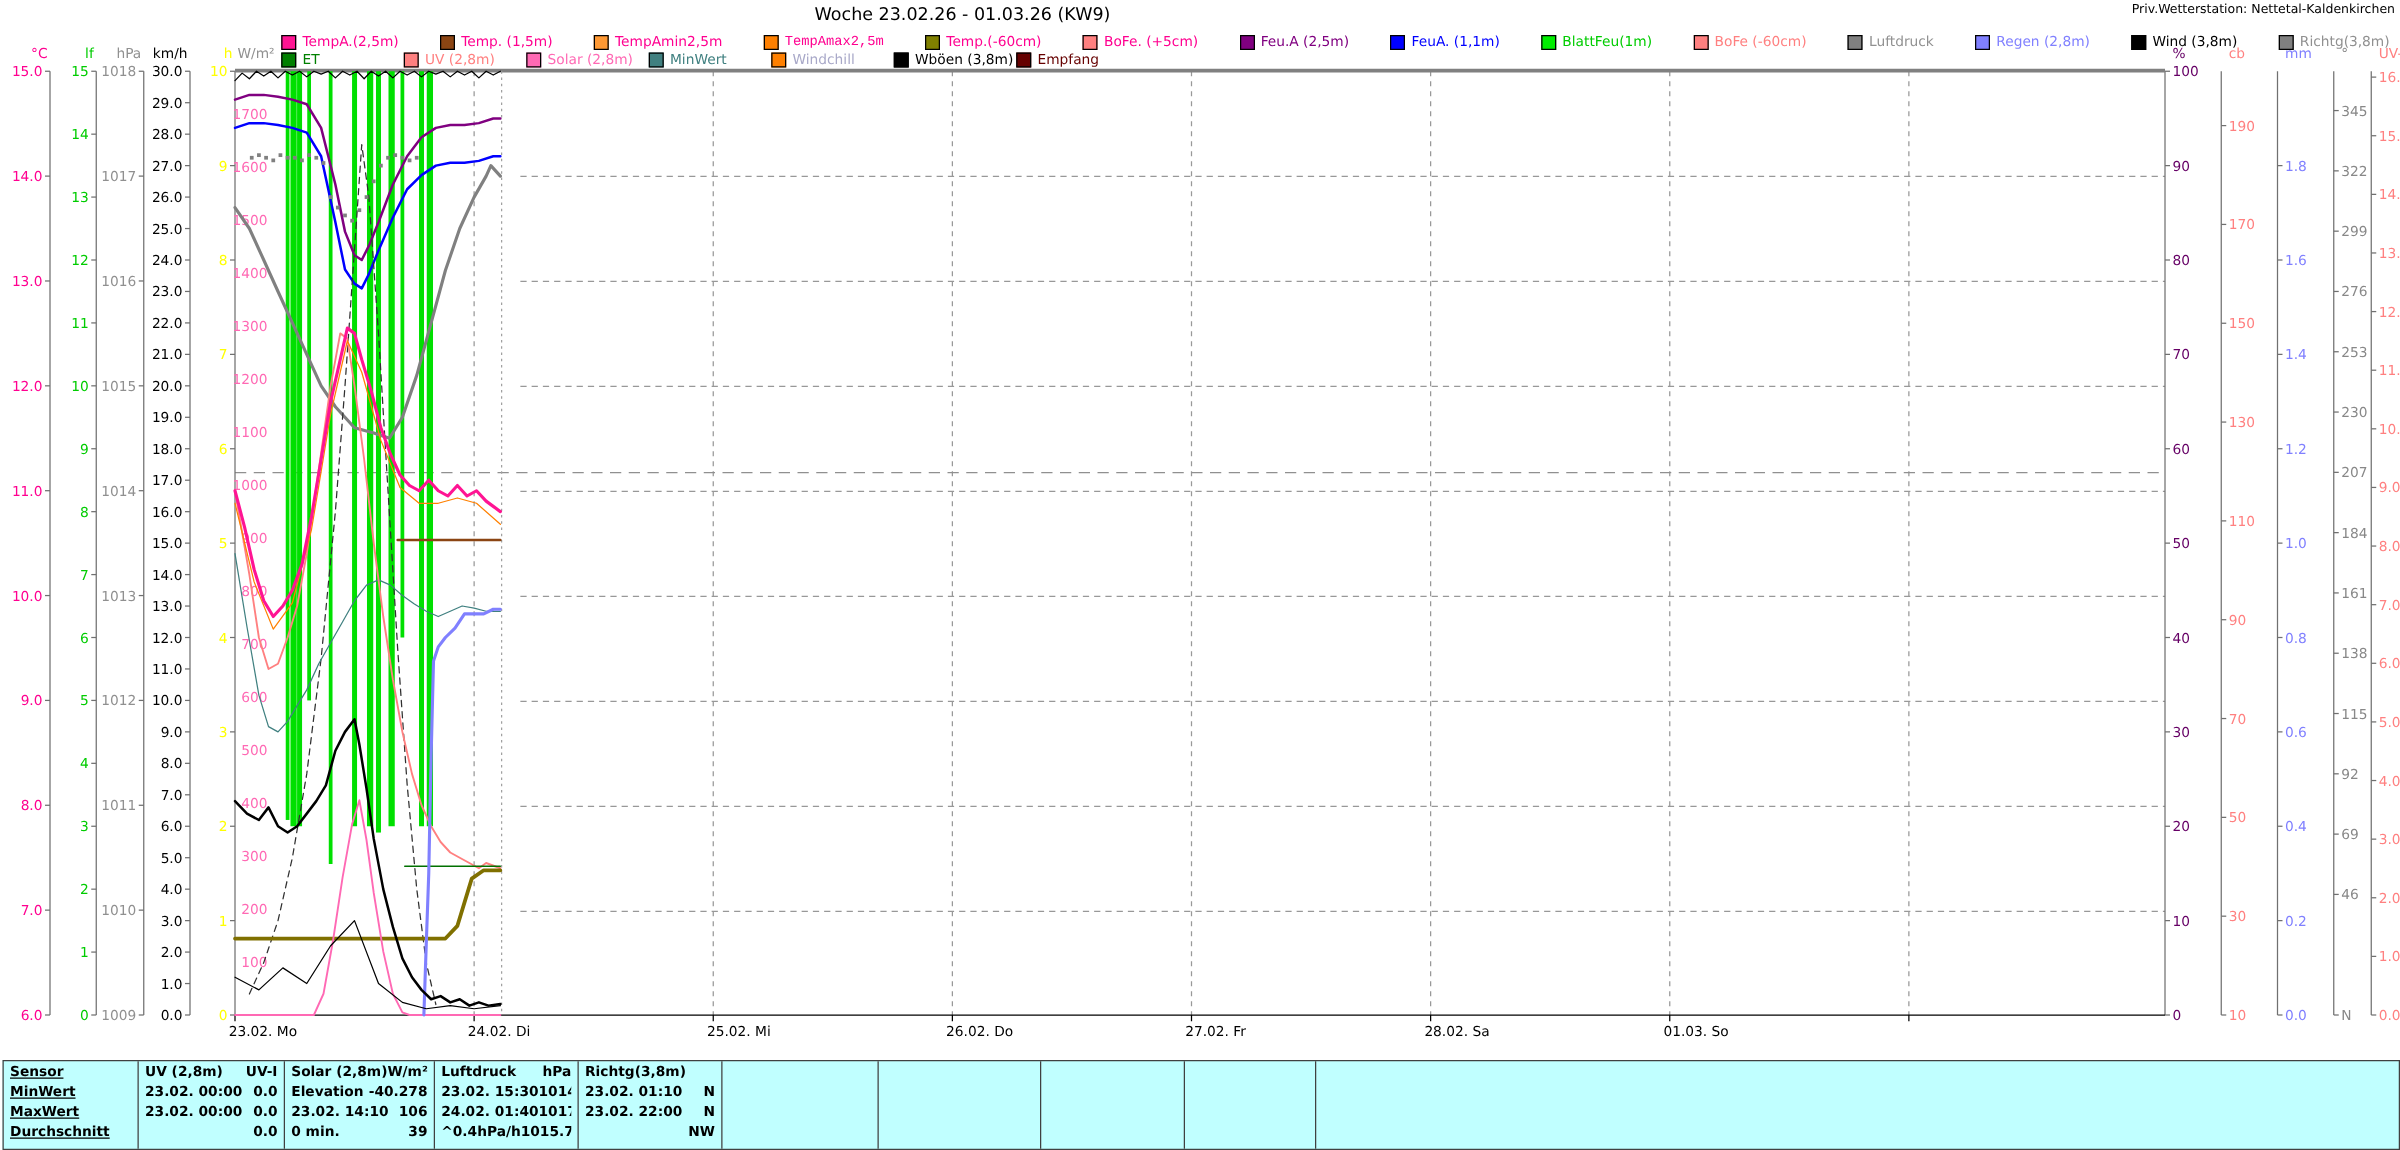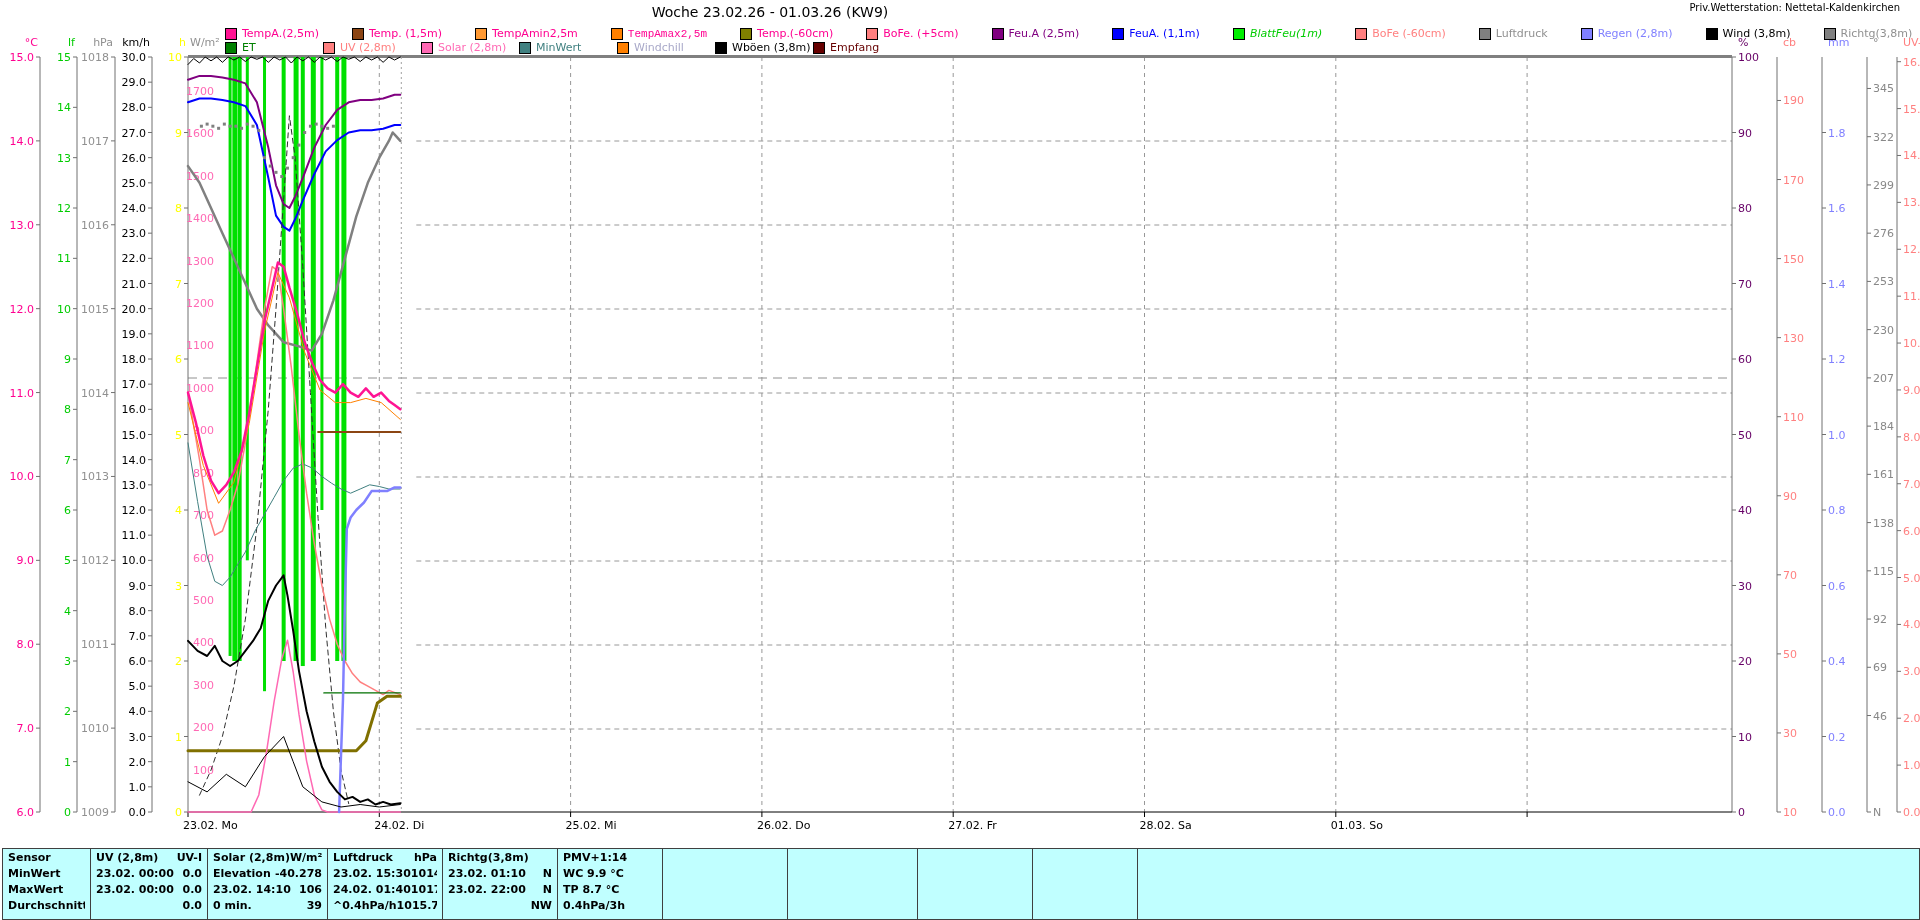--- a/index.html
+++ b/index.html
@@ -1,18 +1,18 @@
 <!DOCTYPE html>
 <html><head>
 <meta charset="utf-8">
 <style>
   html,body{margin:0;padding:0;background:#fff;width:1920px;height:920px;overflow:hidden;
     font-family:"DejaVu Sans","Liberation Sans",sans-serif;}
   .title{position:absolute;left:0;top:4px;width:1540px;text-align:center;font-size:14px;color:#000;}
-  .station{position:absolute;right:20px;top:2px;font-size:10px;color:#000;}
+  .station{position:absolute;right:4px;top:2px;font-size:10px;color:#000;}
   .legend-row{position:absolute;left:225px;display:flex;align-items:center;}
   #legend1{top:27px;gap:33px;}
   #legend2{top:41px;gap:0;}
   .leg-item{display:flex;align-items:center;white-space:nowrap;font-size:11px;}
   #legend2 .leg-item{width:98px;flex:none;}
   .leg-box{width:10px;height:10px;border:1px solid #000;margin-right:5px;flex:none;}
   #chart-svg{position:absolute;left:0;top:0;}
   #stats-table{position:absolute;left:2px;top:848px;width:1916px;height:70px;background:#c0ffff;
     border:1px solid #404040;display:flex;font-size:11px;font-weight:bold;color:#000;}
   .tcol{border-right:1px solid #404040;padding:1px 5px;box-sizing:border-box;flex:none;}
@@ -52,21 +52,21 @@
     <div class="leg-item">
       <span class="leg-box" style="background: rgb(128, 0, 128);"></span>
       <span style="color: rgb(128, 0, 128);">Feu.A (2,5m)</span>
     </div>
     <div class="leg-item">
       <span class="leg-box" style="background: rgb(0, 0, 255);"></span>
       <span style="color: rgb(0, 0, 255);">FeuA. (1,1m)</span>
     </div>
     <div class="leg-item">
       <span class="leg-box" style="background: rgb(0, 238, 0);"></span>
-      <span style="color: rgb(0, 204, 0); font-style: italic;">BlattFeu(1m)</span>
+      <span style="color: rgb(0, 204, 0);">BlattFeu(1m)</span>
     </div>
     <div class="leg-item">
       <span class="leg-box" style="background: rgb(255, 128, 128);"></span>
       <span style="color: rgb(255, 128, 128);">BoFe (-60cm)</span>
     </div>
     <div class="leg-item">
       <span class="leg-box" style="background: rgb(128, 128, 128);"></span>
       <span style="color: rgb(144, 144, 144);">Luftdruck</span>
     </div>
     <div class="leg-item">
@@ -548,21 +548,21 @@
       <rect x="297.454" y="143.58333333333331" width="3" height="3" fill="#808080"></rect>
       <rect x="303.193" y="131" width="3" height="3" fill="#808080"></rect>
       <rect x="308.932" y="124.70833333333333" width="3" height="3" fill="#808080"></rect>
       <rect x="314.67100000000005" y="122.61111111111111" width="3" height="3" fill="#808080"></rect>
       <rect x="320.40999999999997" y="124.70833333333333" width="3" height="3" fill="#808080"></rect>
       <rect x="326.149" y="126.80555555555554" width="3" height="3" fill="#808080"></rect>
       <rect x="331.88800000000003" y="124.70833333333333" width="3" height="3" fill="#808080"></rect>
     </g>
   </svg>
 <div id="stats-table">
-    <div class="tcol" style="width: 88px;">
+    <div class="tcol" style="width: 108px; text-decoration: underline;">
       <div class="trow">
         <span>Sensor</span>
       </div>
       <div class="trow">
         <span>MinWert</span>
       </div>
       <div class="trow">
         <span>MaxWert</span>
       </div>
       <div class="trow">
@@ -632,38 +632,20 @@
         <span>23.02. 01:10</span>
         <span>N</span>
       </div>
       <div class="trow">
         <span>23.02. 22:00</span>
         <span>N</span>
       </div>
       <div class="trow">
         <span></span>
         <span>NW</span>
-      </div>
-    </div>
-    <div class="tcol" style="width: 105px;">
-      <div class="trow">
-        <span>PMV+1:14</span>
-        <span></span>
-      </div>
-      <div class="trow">
-        <span>WC 9.9 °C</span>
-        <span></span>
-      </div>
-      <div class="trow">
-        <span>TP 8.7 °C</span>
-        <span></span>
-      </div>
-      <div class="trow">
-        <span>0.4hPa/3h</span>
-        <span></span>
       </div>
     </div>
     <div class="tcol" style="width: 125px;">
       <div class="trow">
         <span></span>
         <span></span>
       </div>
       <div class="trow">
         <span></span>
         <span></span>

